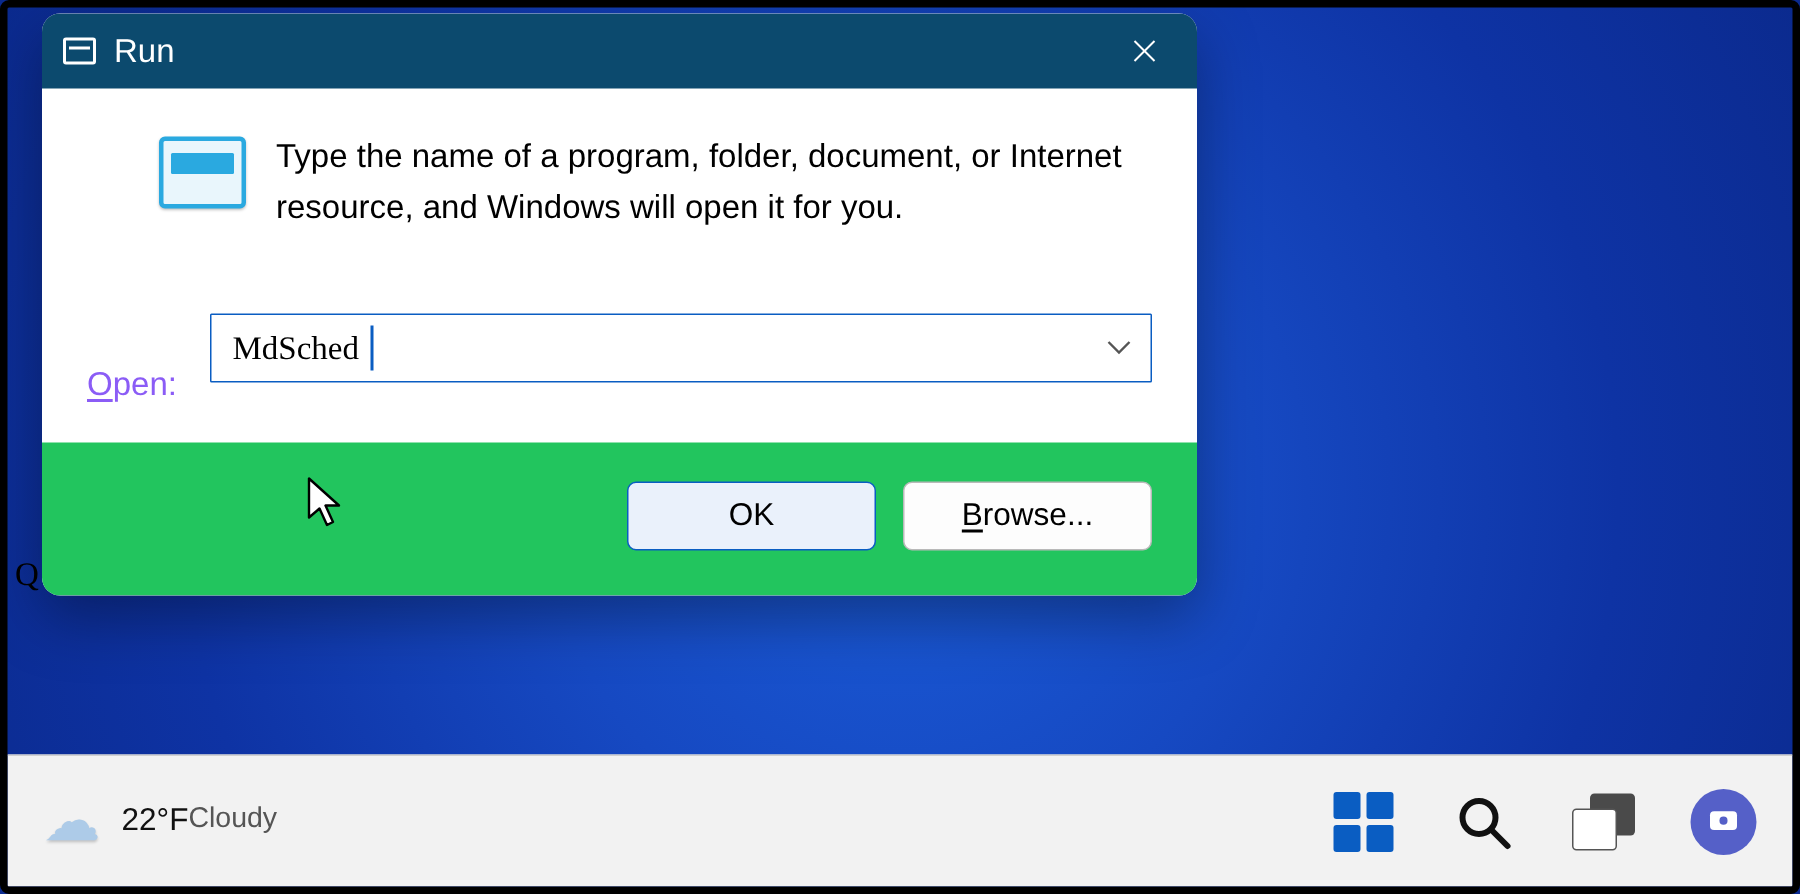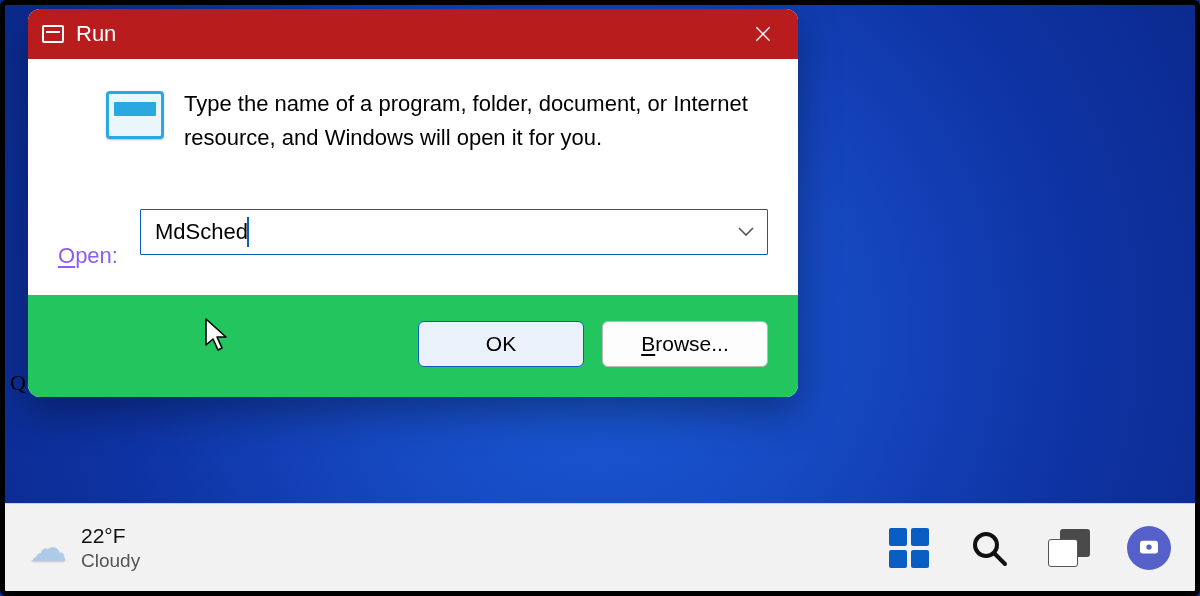--- a/index.html
+++ b/index.html
@@ -27,21 +27,21 @@
       position: absolute;
       left: 28px; top: 9px;
       width: 770px;
       border-radius: 12px;
       background: #fff;
       box-shadow: 0 15px 40px rgba(0,0,0,0.35);
       overflow: hidden;
     }
     .run-title-bar {
       height: 50px;
-      background: #b91c1c;
+      background: #0c4a6e;
       color: #fff;
       display: flex;
       align-items: center;
       padding: 0 0 0 14px;
       position: relative;
     }
     .run-title-bar .title-icon {
       width: 22px; height: 18px; margin-right: 12px;
       border: 2px solid #fff; border-radius: 2px;
       box-sizing: border-box;
@@ -83,21 +83,21 @@
       flex: 1;
       position: relative;
     }
     .run-input {
       width: 100%;
       height: 46px;
       border: 1.5px solid #0a5dc2;
       border-radius: 1px;
       padding: 0 40px 0 14px;
       font-size: 22px;
-      font-family: Liberation Sans, sans-serif;
+      font-family: Liberation Serif, serif;
       color: #000;
       outline: none;
       background: #fff;
     }
     .run-caret {
       position: absolute; top: 8px; bottom: 8px; width: 1.7px; background: #0a5dc2;
     }
     .run-chevron {
       position: absolute; right: 14px; top: 50%; transform: translateY(-50%);
       color: #555;
@@ -133,21 +133,21 @@
       position: absolute;
       left: 5px; right: 5px; bottom: 5px;
       height: 88px;
       background: #f2f2f2;
       border-top: 1px solid #d0d0d0;
       display: flex; align-items: center; justify-content: space-between;
       padding: 0 12px 0 24px;
     }
     .weather { display: flex; align-items: center; gap: 14px; color: #1b1b1b; }
     .weather-icon { font-size: 38px; line-height: 1; color: #adcbe8; text-shadow: 0 1px 2px rgba(0,0,0,.2); }
-    .weather-text { display: flex; flex-direction: column; line-height: 1.25; }
+    .weather-text { display: flex; flex-direction: row; line-height: 1.25; }
     .weather-temp { font-size: 21px; color: #111; }
     .weather-cond { font-size: 19px; color: #555; }
 
     .task-right { display: flex; align-items: center; gap: 28px; padding-right: 8px; }
     .task-item { width: 52px; height: 52px; display:flex; align-items:center; justify-content:center; border-radius:6px; }
 
     
     .win-logo { width: 40px; height: 40px; display: grid; grid-template-columns: 1fr 1fr; grid-template-rows: 1fr 1fr; gap: 4px; }
     .win-logo div { background: #0a5dc2; border-radius: 2px; }
 

